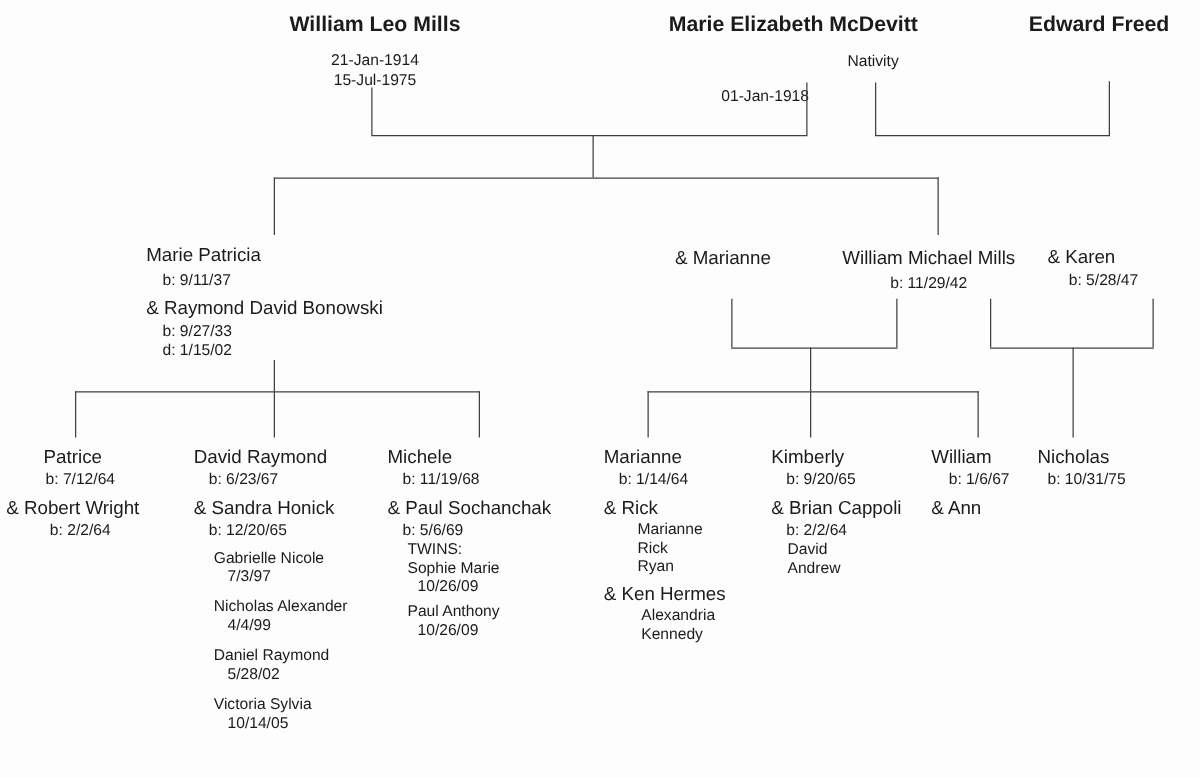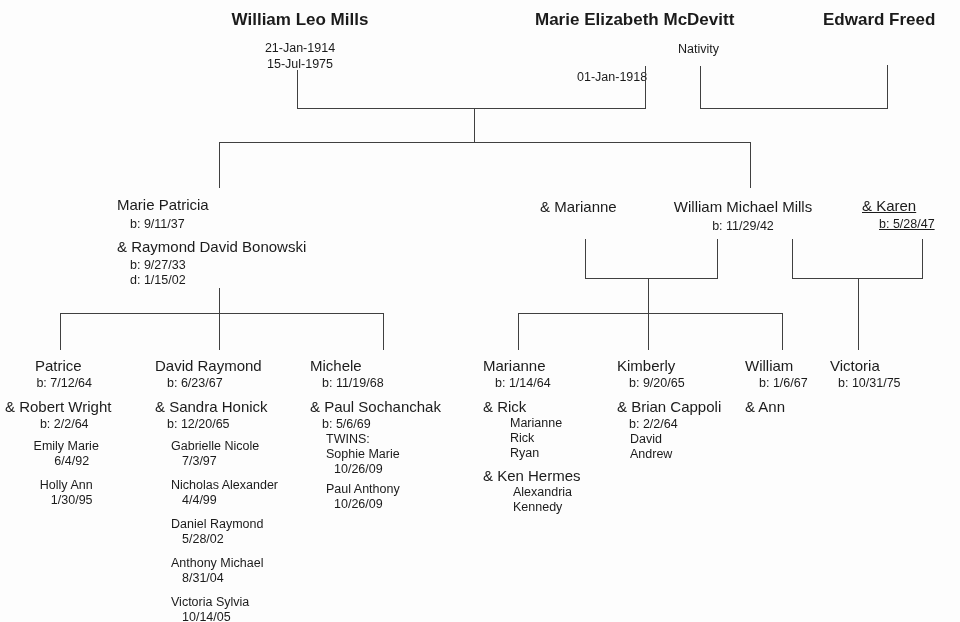--- a/index.html
+++ b/index.html
@@ -68,63 +68,49 @@
     <div class="sm sp-d">d: 1/15/02</div>
   </div>
 
   <div class="abs nm" style="left:540px; top:197px;">&amp; Marianne</div>
 
   <div class="abs center" style="left:667px; top:197px; width:152px;">
     <div class="nm">William Michael Mills</div>
     <div class="sm" style="margin-top:3px;">b: 11/29/42</div>
   </div>
 
-  <div class="abs" style="left:862px; top:196px;text-decoration:underline;">
+  <div class="abs" style="left:838px; top:196px;">
     <div class="nm">&amp; Karen</div>
     <div class="sm" style="margin:2px 0 0 17px;">b: 5/28/47</div>
   </div>
 
   <div class="abs col" style="left:5px; top:356px;text-align:center;">
     <div class="nm">Patrice</div>
     <div class="sm b-line">b: 7/12/64</div>
     <div class="nm sp-line">&amp; Robert Wright</div>
     <div class="sm sp-b">b: 2/2/64</div>
-    <div class="kids">
-      <div class="kid">
-        <div class="sm kname">Emily Marie</div>
-        <div class="sm kdate">6/4/92</div>
-      </div>
-      <div class="kid">
-        <div class="sm kname">Holly Ann</div>
-        <div class="sm kdate">1/30/95</div>
-      </div>
-    </div>
   </div>
 
   <div class="abs col" style="left:155px; top:356px;">
     <div class="nm">David Raymond</div>
     <div class="sm b-line">b: 6/23/67</div>
     <div class="nm sp-line">&amp; Sandra Honick</div>
     <div class="sm sp-b">b: 12/20/65</div>
     <div class="kids">
       <div class="kid">
         <div class="sm kname">Gabrielle Nicole</div>
         <div class="sm kdate">7/3/97</div>
       </div>
       <div class="kid">
         <div class="sm kname">Nicholas Alexander</div>
         <div class="sm kdate">4/4/99</div>
       </div>
       <div class="kid">
         <div class="sm kname">Daniel Raymond</div>
         <div class="sm kdate">5/28/02</div>
-      </div>
-      <div class="kid">
-        <div class="sm kname">Anthony Michael</div>
-        <div class="sm kdate">8/31/04</div>
       </div>
       <div class="kid">
         <div class="sm kname">Victoria Sylvia</div>
         <div class="sm kdate">10/14/05</div>
       </div>
     </div>
   </div>
 
   <div class="abs col" style="left:310px; top:356px;">
     <div class="nm">Michele</div>
@@ -159,21 +145,21 @@
     <div class="sm tight">Andrew</div>
   </div>
 
   <div class="abs col" style="left:745px; top:356px;">
     <div class="nm">William</div>
     <div class="sm" style="margin:1px 0 0 14px;text-align:right;">b: 1/6/67</div>
     <div class="nm sp-line">&amp; Ann</div>
   </div>
 
   <div class="abs col" style="left:830px; top:356px;">
-    <div class="nm">Victoria</div>
+    <div class="nm">Nicholas</div>
     <div class="sm" style="margin:1px 0 0 8px;">b: 10/31/75</div>
   </div>
 
   <div>
 
     <div class="ln lnv" style="left:297px; top:70px;  height:38px;"></div>
     <div class="ln lnh" style="left:297px; top:108px; width:349px;"></div>
     <div class="ln lnv" style="left:645px; top:66px;  height:42px;"></div>
     <div class="ln lnv" style="left:474px; top:108px; height:34px;"></div>
 

